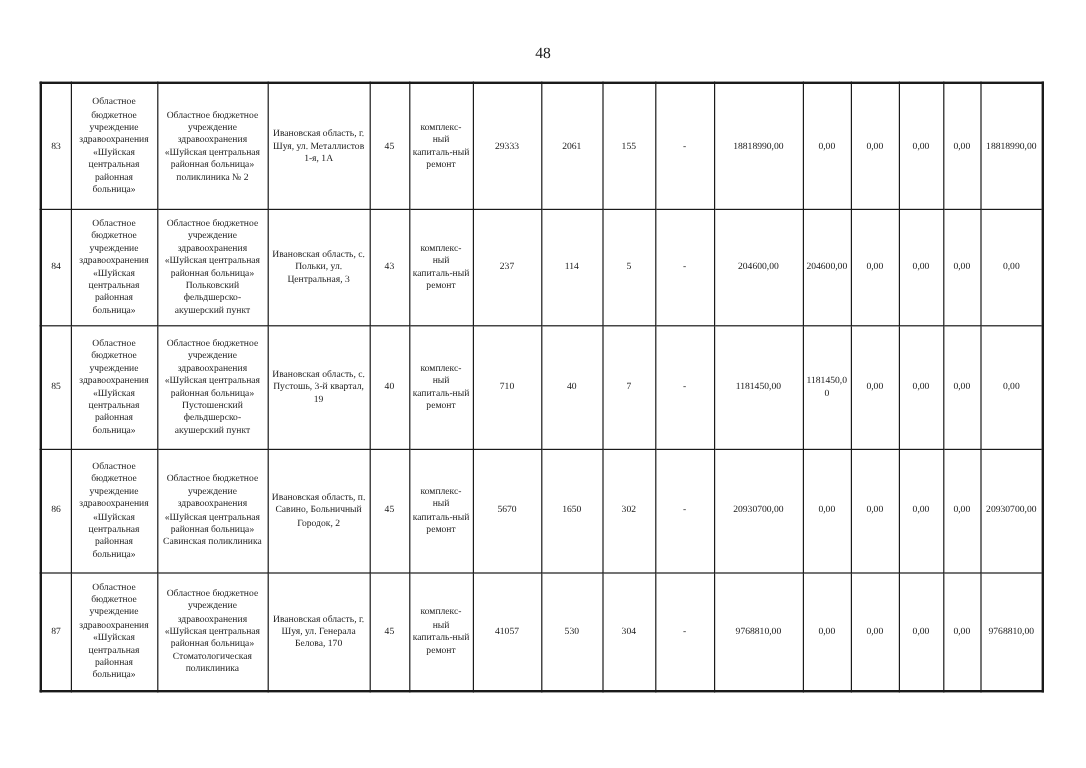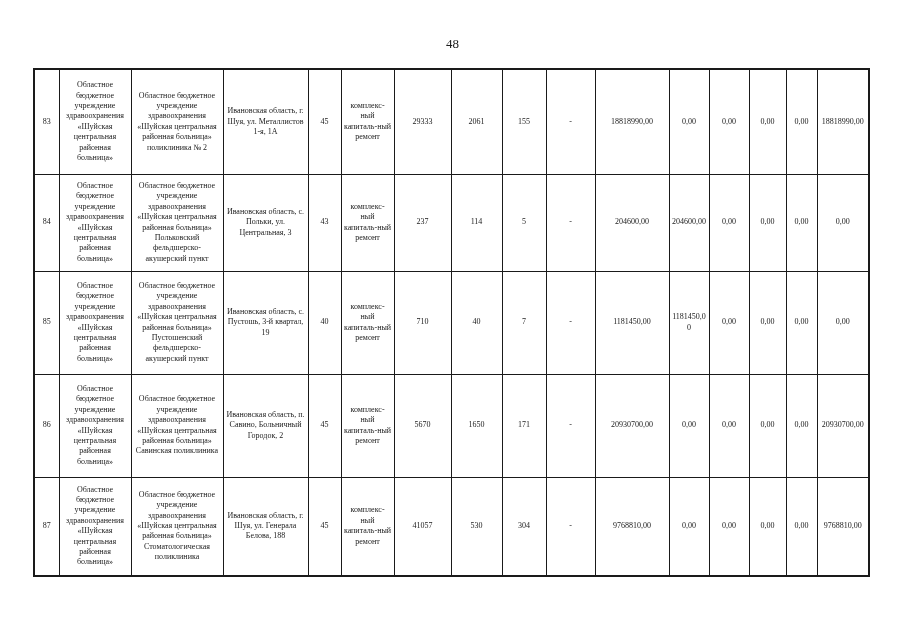--- a/index.html
+++ b/index.html
@@ -128,34 +128,34 @@
     </tr>
     <tr>
       <td>86</td>
       <td>Областное бюджетное учреждение здравоохранения «Шуйская центральная районная больница»</td>
       <td>Областное бюджетное учреждение здравоохранения «Шуйская центральная районная больница» Савинская поликлиника</td>
       <td>Ивановская область, п. Савино, Больничный Городок, 2</td>
       <td>45</td>
       <td>комплекс-ный капиталь-ный ремонт</td>
       <td>5670</td>
       <td>1650</td>
-      <td>171</td>
+      <td>302</td>
       <td>-</td>
       <td class="brk">20930700,00</td>
       <td class="brk">0,00</td>
       <td class="brk">0,00</td>
       <td class="brk">0,00</td>
       <td class="brk">0,00</td>
       <td class="brk">20930700,00</td>
     </tr>
     <tr>
       <td>87</td>
       <td>Областное бюджетное учреждение здравоохранения «Шуйская центральная районная больница»</td>
       <td>Областное бюджетное учреждение здравоохранения «Шуйская центральная районная больница» Стоматологическая поликлиника</td>
-      <td>Ивановская область, г. Шуя, ул. Генерала Белова, 188</td>
+      <td>Ивановская область, г. Шуя, ул. Генерала Белова, 170</td>
       <td>45</td>
       <td>комплекс-ный капиталь-ный ремонт</td>
       <td>41057</td>
       <td>530</td>
       <td>304</td>
       <td>-</td>
       <td class="brk">9768810,00</td>
       <td class="brk">0,00</td>
       <td class="brk">0,00</td>
       <td class="brk">0,00</td>

